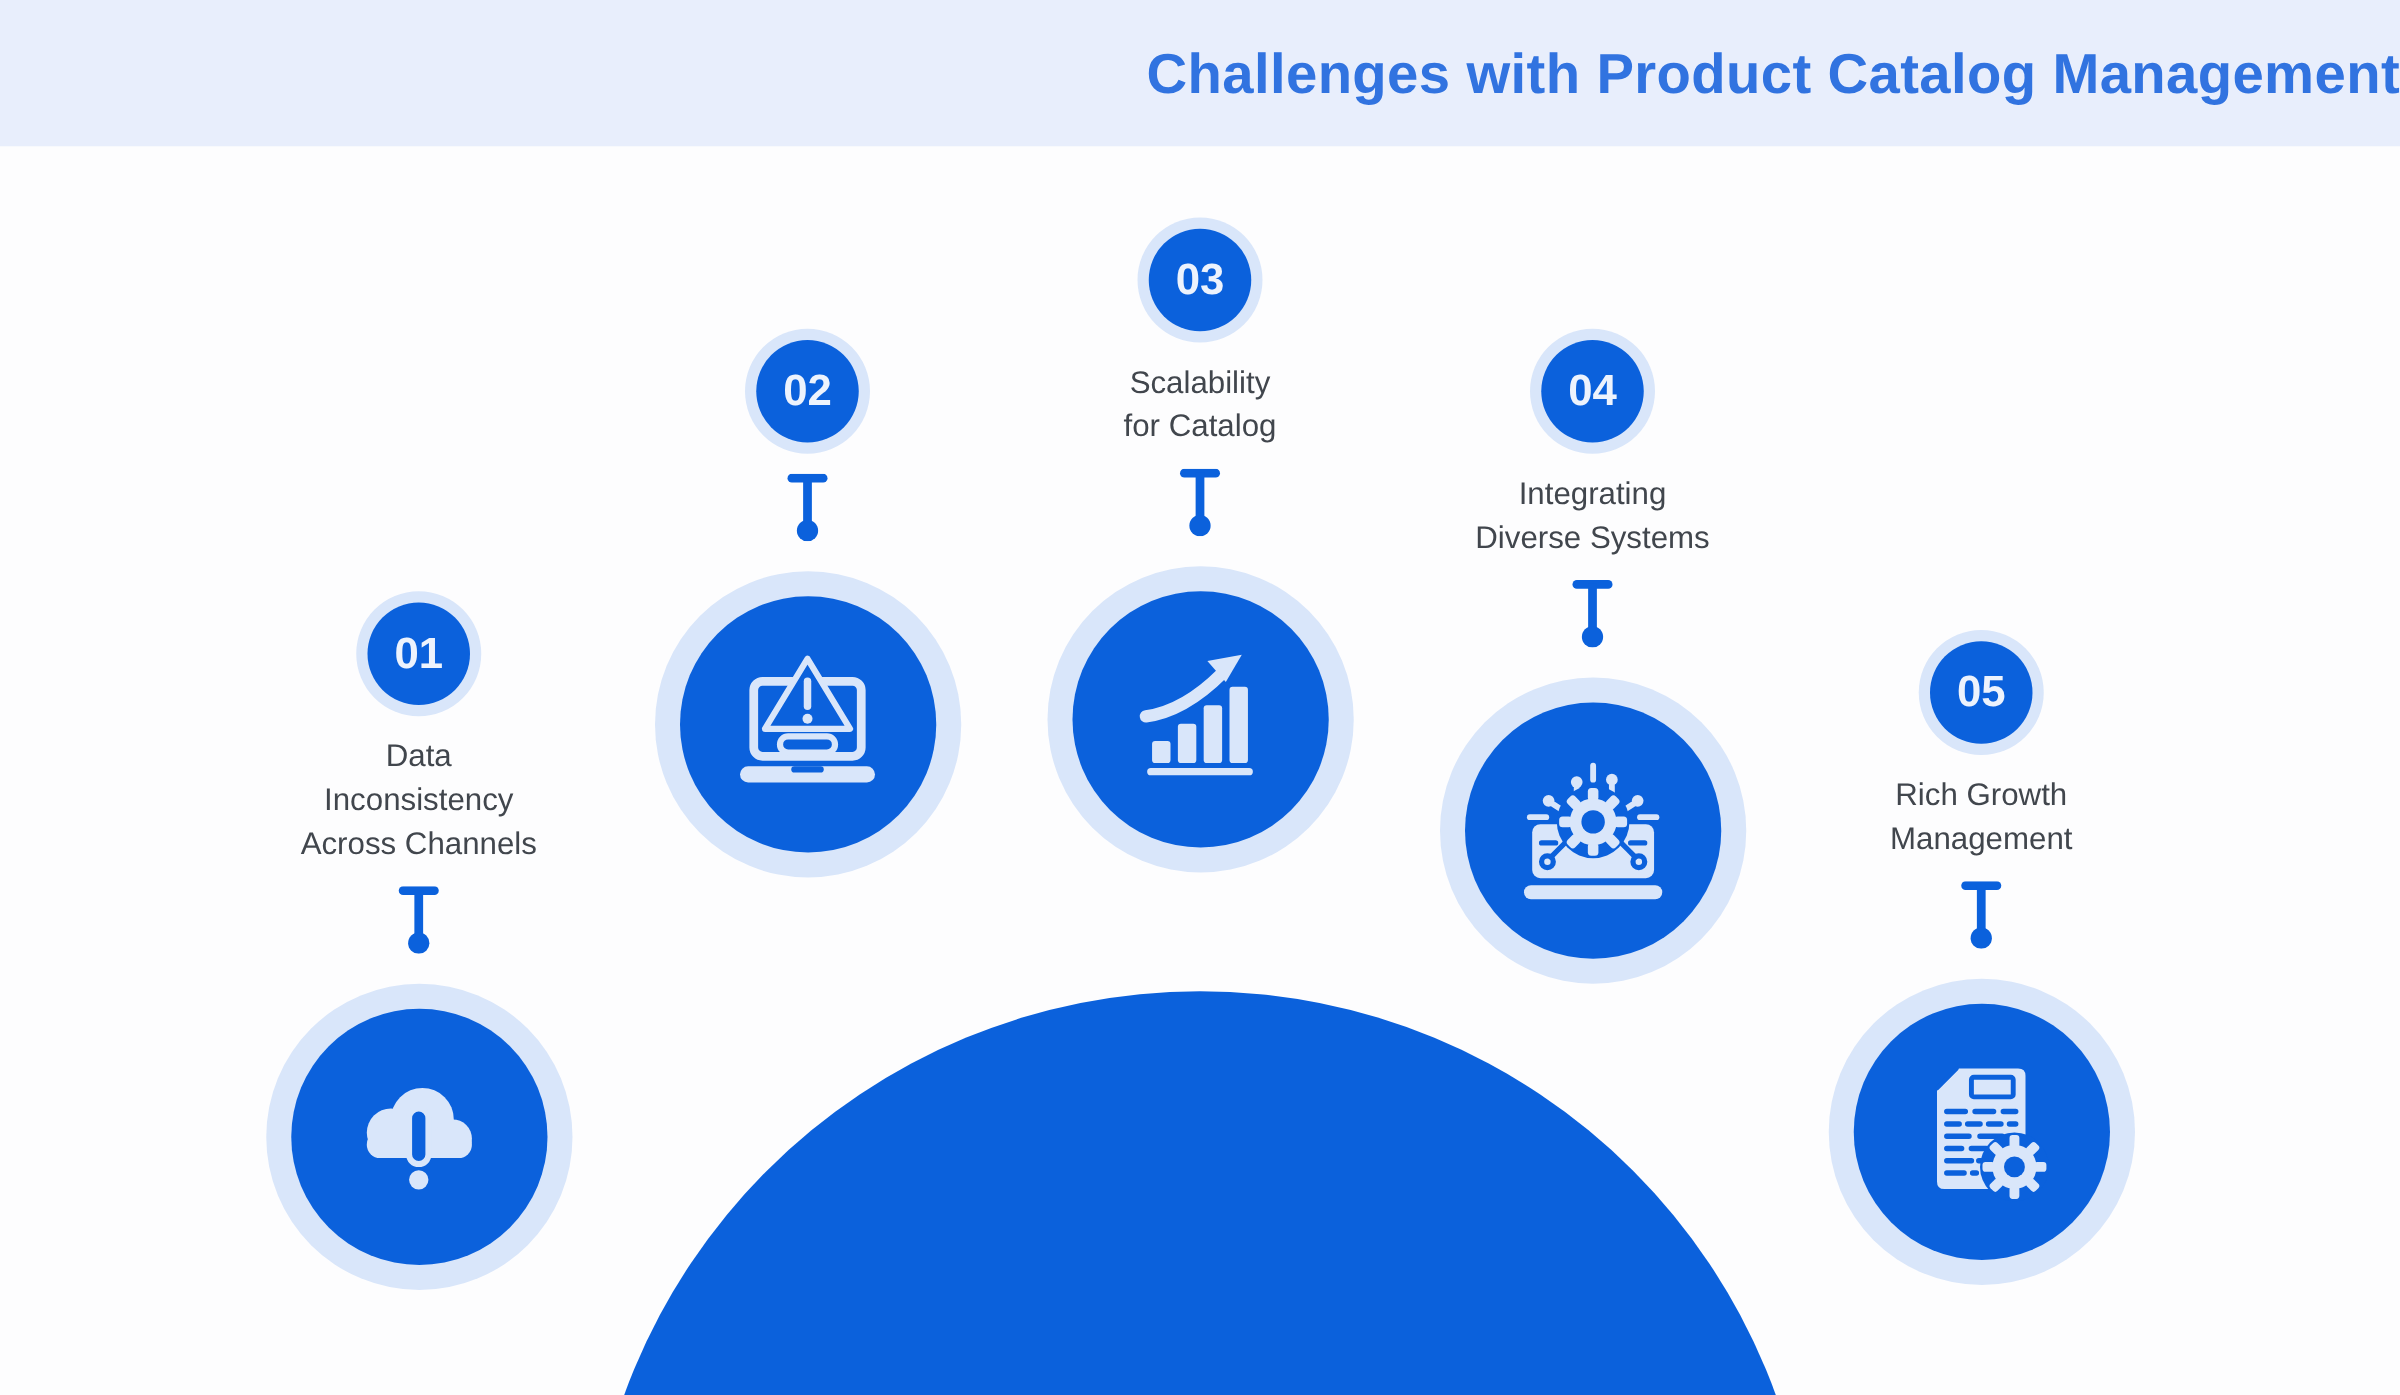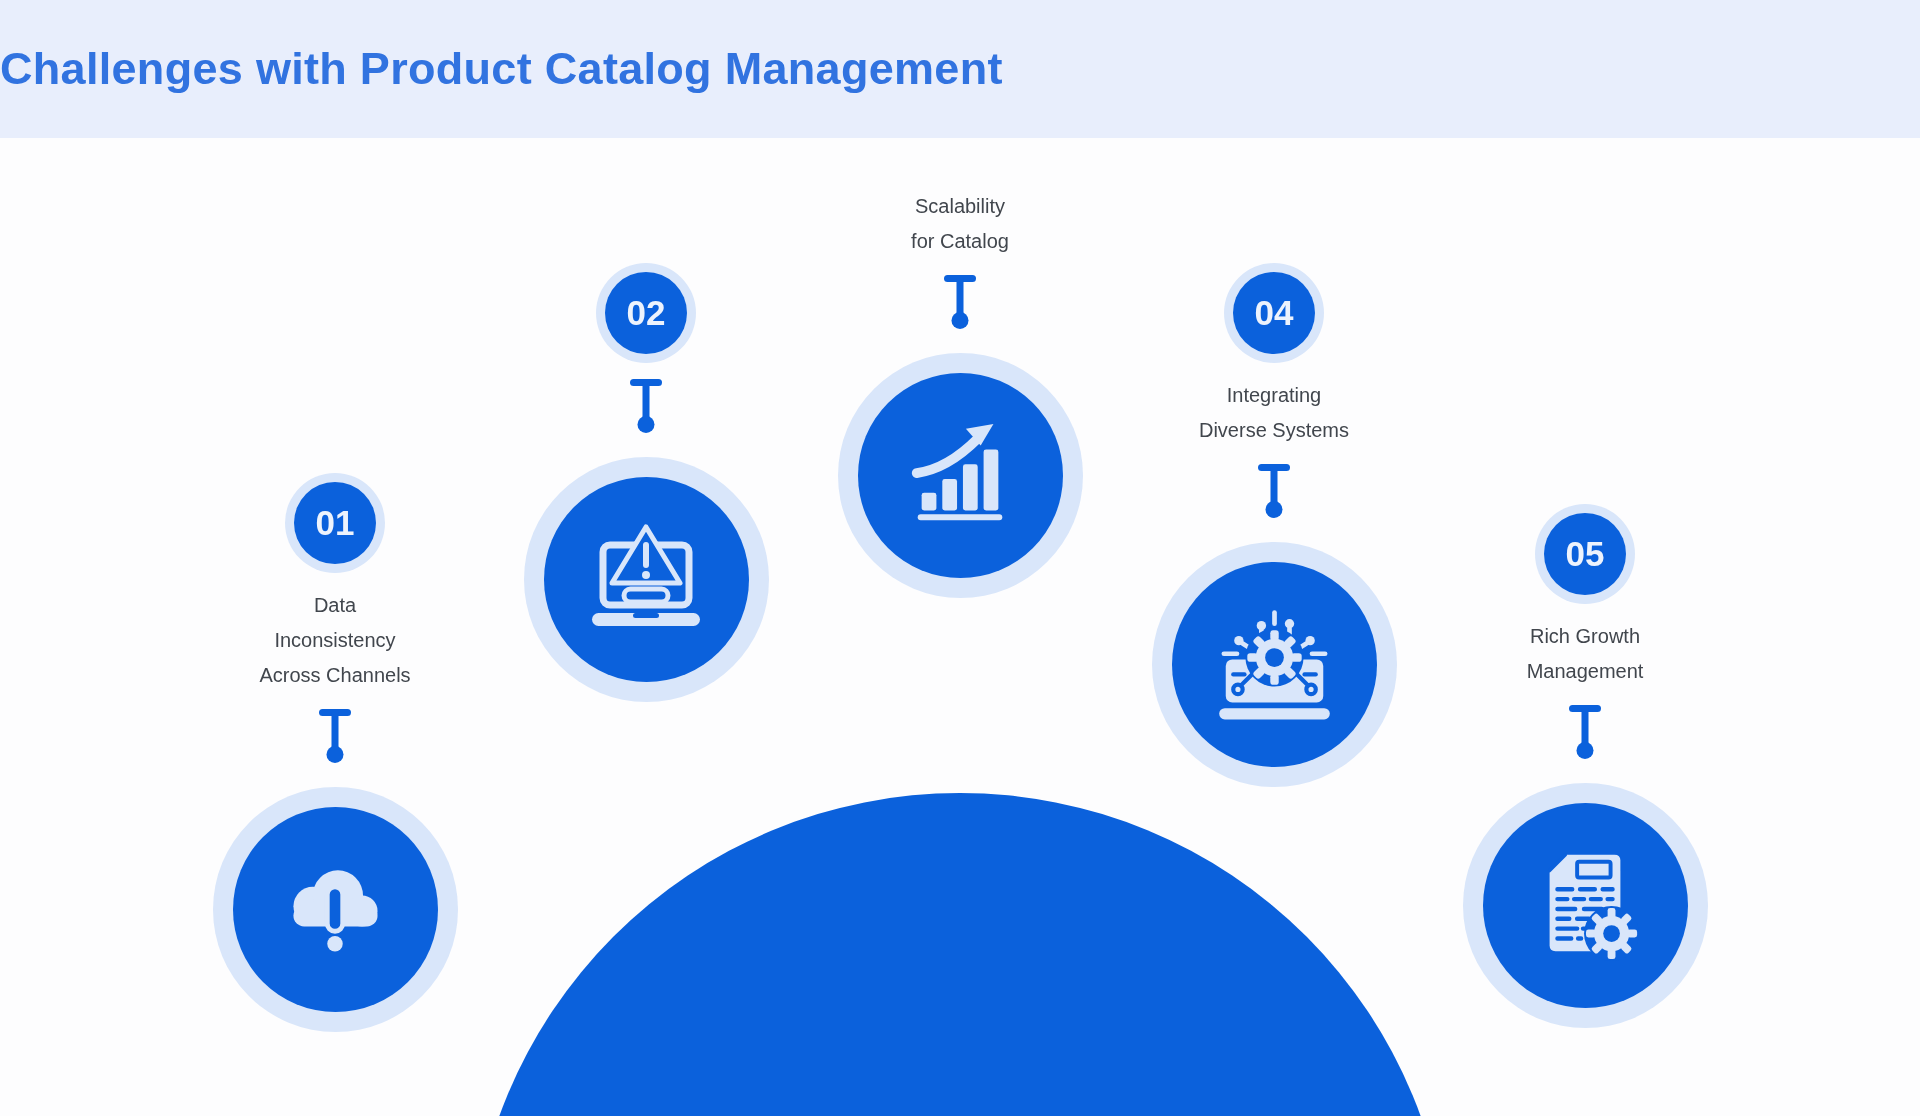--- a/index.html
+++ b/index.html
@@ -5,35 +5,35 @@
   :root{
     --primary:#0b61dc; --light:#d9e6fa; --header_bg:#e8eefc;
     --title_text:#3173e0; --label_text:#41464d; --badge_text:#edf3fd; --page_bg:#fdfdfe;
   }
   *{box-sizing:border-box}
   html,body{margin:0;padding:0}
   body{width:1920px;height:1116px;overflow:hidden;background:var(--page_bg);
        font-family:"Liberation Sans",sans-serif}
   .canvas{position:relative;width:1920px;height:1116px}
 
-  .header{position:absolute;left:0;top:0;width:1920px;height:138px;background:var(--header_bg);
-          display:flex;align-items:center;justify-content:flex-start}
+  .header{position:absolute;left:0;top:0;width:1920px;height:117px;background:var(--header_bg);
+          display:flex;align-items:center;justify-content:flex-end}
   .title{font-size:45px;font-weight:700;color:var(--title_text);letter-spacing:.3px}
 
   .dome{position:absolute;left:470px;top:793px;width:980px;height:980px;border-radius:50%;
         background:var(--primary)}
 
   .item{position:absolute;width:340px;display:flex;flex-direction:column;align-items:center}
   .badge{width:100px;height:100px;border-radius:50%;background:var(--light);flex:none;
          display:flex;align-items:center;justify-content:center}
   .badge-inner{width:82px;height:82px;border-radius:50%;background:var(--primary);
          display:flex;align-items:center;justify-content:center}
   .badge-num{font-size:35px;font-weight:700;color:var(--badge_text)}
   .label{margin-top:15px;text-align:center}
-  .label-line{font-size:20px;line-height:35px;color:var(--label_text);white-space:nowrap}
+  .label-line{font-size:25px;line-height:35px;color:var(--label_text);white-space:nowrap}
   .pin{margin-top:16px;flex:none}
   .circle{margin-top:24px;width:245px;height:245px;border-radius:50%;background:var(--light);
           flex:none;display:flex;align-items:center;justify-content:center}
   .circle-inner{width:205px;height:205px;border-radius:50%;background:var(--primary);
           display:flex;align-items:center;justify-content:center}
 
   .fl{fill:var(--light)} .fp{fill:var(--primary)} .fn{fill:none}
   .sl{stroke:var(--light);stroke-linecap:round;stroke-linejoin:round}
   .sp{stroke:var(--primary);stroke-linecap:round;stroke-linejoin:round}
 
@@ -103,20 +103,25 @@
           <circle cx="60" cy="55" r="4" class="fl"></circle>
           <rect x="38" y="69" width="44" height="13" rx="6.5" class="fp sl" stroke-width="5"></rect>
           <rect x="6" y="93" width="108" height="13" rx="6.5" class="fl"></rect>
           <rect x="47" y="93" width="26" height="5" rx="2.5" class="fp"></rect>
         </svg>
       </div>
     </div>
   </div>
 
   <div class="item pos-3">
+    <div class="badge">
+      <div class="badge-inner">
+        <span class="badge-num">03</span>
+      </div>
+    </div>
     <div class="label">
       <div class="label-line">Scalability</div>
       <div class="label-line">for Catalog</div>
     </div>
     <svg class="pin" width="36" height="54" viewBox="0 0 36 54">
       <rect x="2" y="0" width="32" height="7" rx="3.5" class="fp"></rect>
       <rect x="14.5" y="3" width="7" height="41" class="fp"></rect>
       <circle cx="18" cy="45.5" r="8.5" class="fp"></circle>
     </svg>
     <div class="circle">

